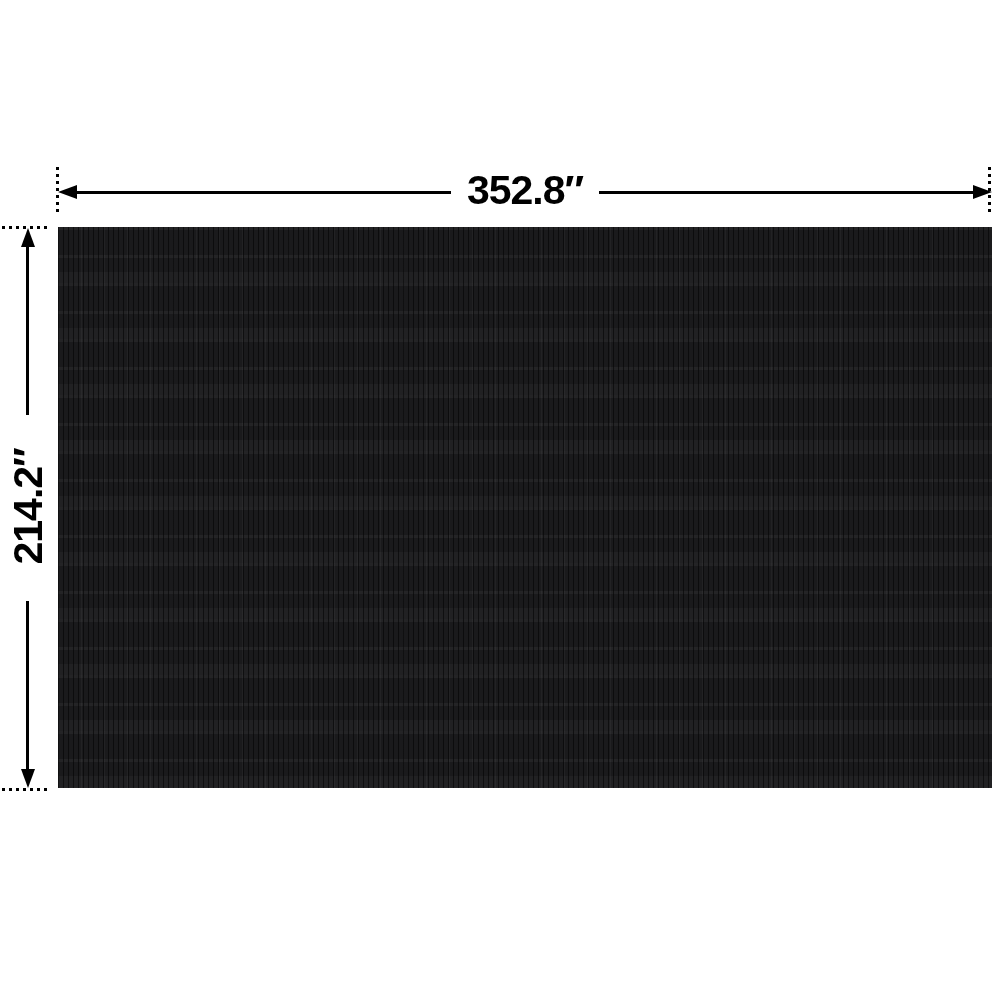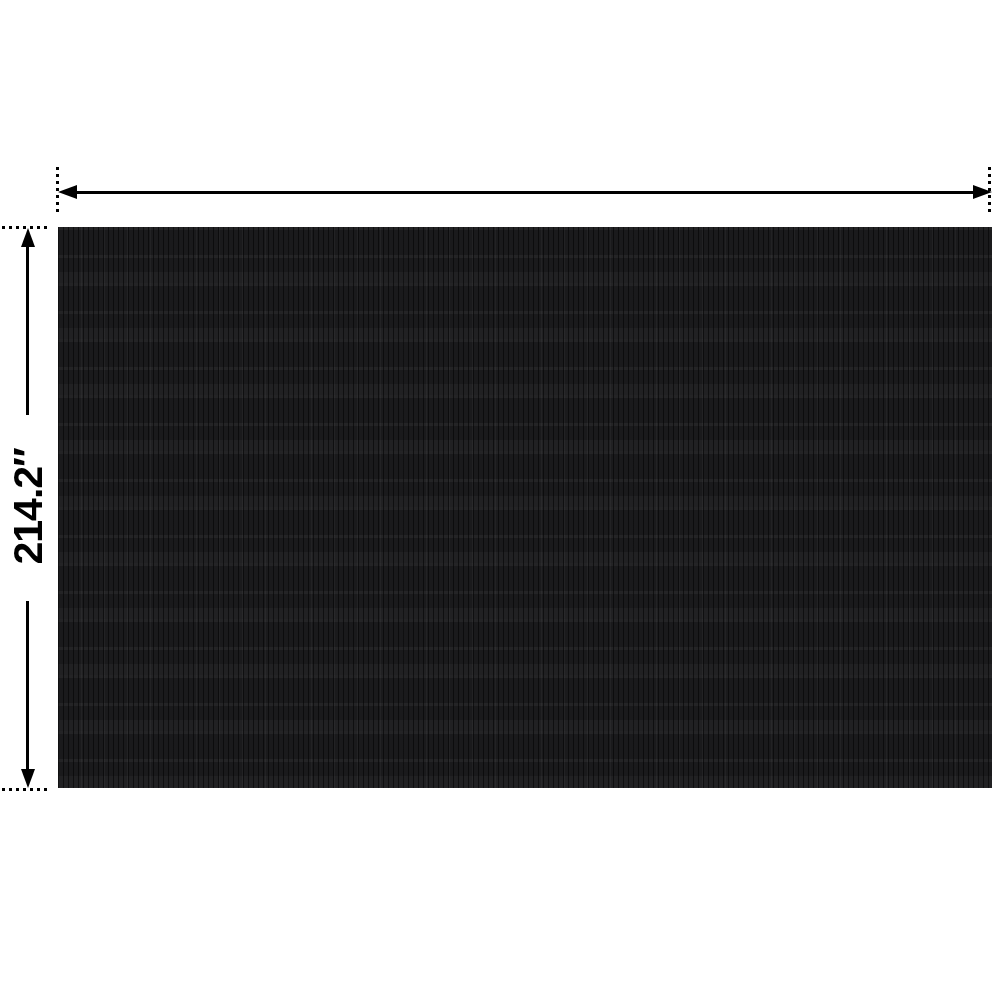--- a/index.html
+++ b/index.html
@@ -96,20 +96,21 @@
 </head>
 <body>
 
 <div class="canvas">
 
   <div class="product"></div>
 
   <div class="h-dim">
     <span class="arr arr-left"></span>
     <span class="hline"></span>
+    <span class="dim-label">352.8″</span>
     <span class="hline"></span>
     <span class="arr arr-right"></span>
   </div>
 
   <div class="v-dim">
     <span class="arr arr-up"></span>
     <span class="vline"></span>
     <span class="v-label-box">
       <span class="dim-label">214.2″</span>
     </span>

